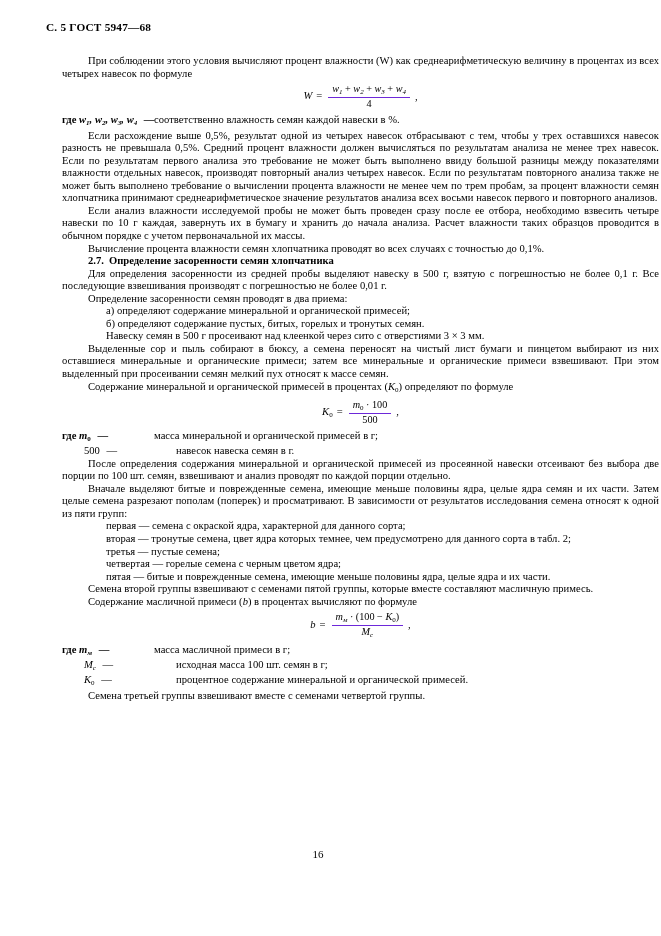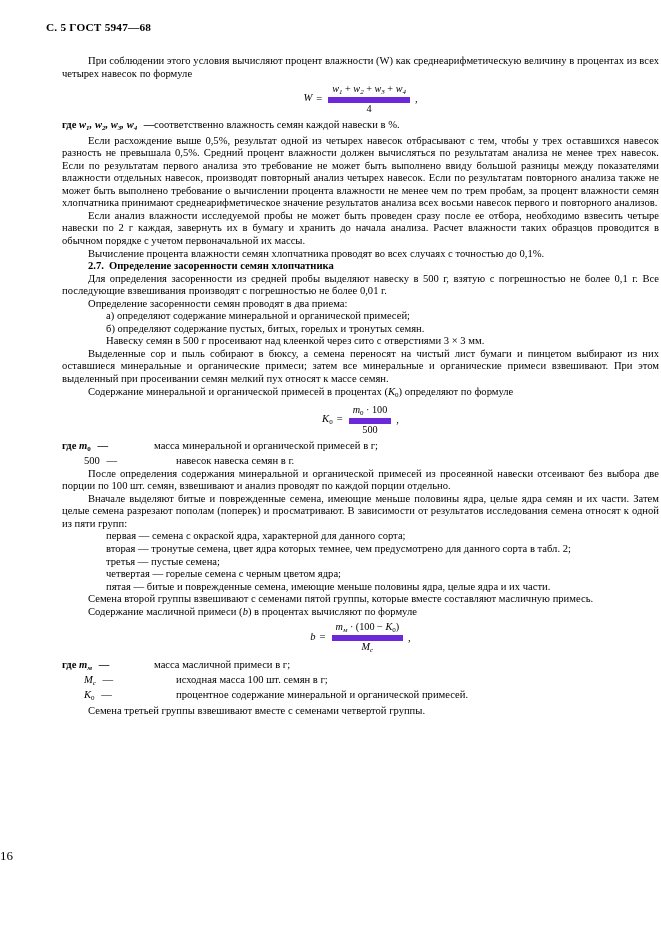--- a/index.html
+++ b/index.html
@@ -71,21 +71,21 @@
   }
   .frac {
     display: inline-block;
     vertical-align: middle;
     text-align: center;
     margin: 0 2px;
   }
   .frac .num-row {
     display: block;
     padding: 0 4px 1px 4px;
-    border-bottom: 6px solid #6d28d9;
+    border-bottom: 1px solid #6d28d9;
     font-size: 10.2px;
     white-space: nowrap;
   }
   .frac .den-row {
     display: block;
     padding: 1px 4px 0 4px;
     font-size: 10.2px;
   }
   .eqsign { margin: 0 4px; }
   sub {
@@ -114,21 +114,22 @@
   }
   .wl.pad1 { padding-left: 0px; font-weight: bold; }
   .wl.pad2 { padding-left: 22px; }
   .wsym { font-style: italic; }
   .wdash { padding-left: 4px; }
   .pagenum {
     position: absolute;
     left: 0;
     top: 848px;
     width: 636px;
-    font-size: 13px;
+    text-align: center;
+    font-size: 11px;
   }
 </style>
 </head>
 <body>
 
 <div class="page">
 
   <div class="header">С. 5 ГОСТ 5947—68</div>
 
   <div class="body-col">
@@ -139,21 +140,21 @@
       <span class="fml-inner">
         <span class="mvar">W</span><span class="eqsign">=</span><span class="frac"><span class="num-row"><span class="mvar">w</span><sub>1</sub> + <span class="mvar">w</span><sub>2</sub> + <span class="mvar">w</span><sub>3</sub> + <span class="mvar">w</span><sub>4</sub></span><span class="den-row">4</span></span><span class="comma-after">,</span>
       </span>
     </div>
 
     <div class="where">
       <span class="where-row"><span class="wl pad1">где <span class="wsym"><span class="mvar">w</span><sub>1</sub>, <span class="mvar">w</span><sub>2</sub>, <span class="mvar">w</span><sub>3</sub>, <span class="mvar">w</span><sub>4</sub></span> <span class="wdash">—</span></span><span>соответственно влажность семян каждой навески в %.</span></span>
     </div>
 
     <p class="tx">Если расхождение выше 0,5%, результат одной из четырех навесок отбрасывают с тем, чтобы у трех оставшихся навесок разность не превышала 0,5%. Средний процент влажности должен вычисляться по результатам анализа не менее трех навесок. Если по результатам первого анализа это требование не может быть выполнено ввиду большой разницы между показателями влажности отдельных навесок, производят повторный анализ четырех навесок. Если по результатам повторного анализа также не может быть выполнено требование о вычислении процента влажности не менее чем по трем пробам, за процент влажности семян хлопчатника принимают среднеарифметическое значение результатов анализа всех восьми навесок первого и повторного анализов.</p>
-    <p class="tx">Если анализ влажности исследуемой пробы не может быть проведен сразу после ее отбора, необходимо взвесить четыре навески по 2 г каждая, завернуть их в бумагу и хранить до начала анализа. Расчет влажности таких образцов проводится в обычном порядке с учетом первоначальной их массы.</p>
+    <p class="tx">Если анализ влажности исследуемой пробы не может быть проведен сразу после ее отбора, необходимо взвесить четыре навески по 10 г каждая, завернуть их в бумагу и хранить до начала анализа. Расчет влажности таких образцов проводится в обычном порядке с учетом первоначальной их массы.</p>
     <p class="tx">Вычисление процента влажности семян хлопчатника проводят во всех случаях с точностью до 0,1%.</p>
 
     <p class="heading"><span class="num">2.7.</span><span>Определение засоренности семян хлопчатника</span></p>
 
     <p class="tx">Для определения засоренности из средней пробы выделяют навеску в 500 г, взятую с погрешностью не более 0,1 г. Все последующие взвешивания производят с погрешностью не более 0,01 г.</p>
     <p class="tx">Определение засоренности семян проводят в два приема:</p>
     <p class="tx ind-list">а) определяют содержание минеральной и органической примесей;</p>
     <p class="tx ind-list">б) определяют содержание пустых, битых, горелых и тронутых семян.</p>
     <p class="tx ind-list">Навеску семян в 500 г просеивают над клеенкой через сито с отверстиями 3 × 3 мм.</p>
     <p class="tx">Выделенные сор и пыль собирают в бюксу, а семена переносят на чистый лист бумаги и пинцетом выбирают из них оставшиеся минеральные и органические примеси; затем все минеральные и органические примеси взвешивают. При этом выделенный при просеивании семян мелкий пух относят к массе семян.</p>

